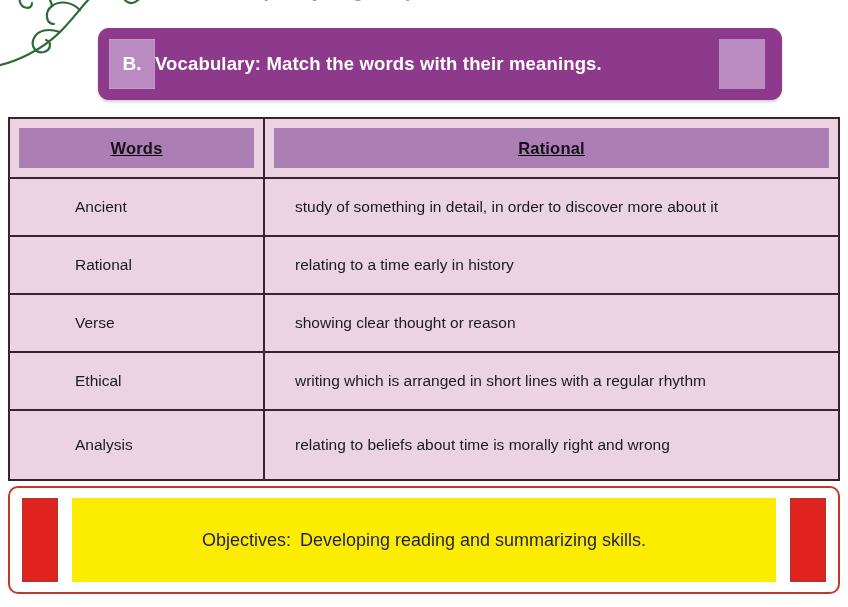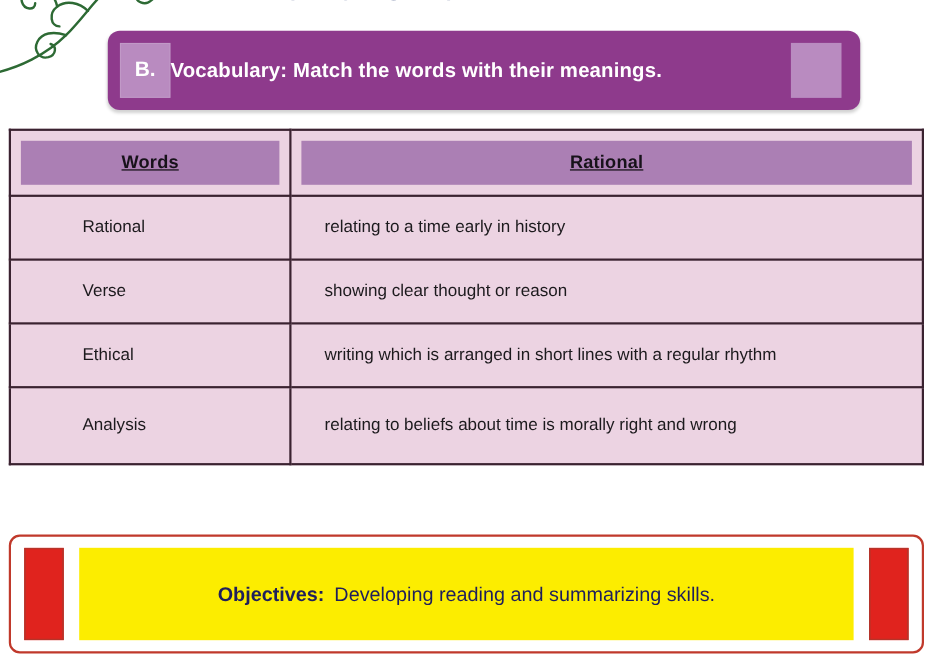--- a/index.html
+++ b/index.html
@@ -162,21 +162,21 @@
     display: flex;
     align-items: center;
     justify-content: center;
   }
   #objectives-line {
     font-size: 18px;
     color: #1f1f5c;
     white-space: nowrap;
   }
   #objectives-label {
-    font-weight: bold;
+    font-weight: normal;
     color: #1f1f5c;
     margin-right: 9px;
   }
 </style>
 </head>
 <body>
 
 <div id="clipped-top-strip">
   <span class="clip-text">stories and the poetry of great poets</span>
 </div>
@@ -218,20 +218,28 @@
         <div class="header-chip">Words</div>
       </th>
       <th class="header-cell">
         <div class="header-chip">Rational</div>
       </th>
     </tr>
   </thead>
   <tbody>
     <tr>
       <td class="body-cell">
+        <div class="word-text">Ancient</div>
+      </td>
+      <td class="body-cell">
+        <div class="meaning-text">study of something in detail, in order to discover more about it</div>
+      </td>
+    </tr>
+    <tr>
+      <td class="body-cell">
         <div class="word-text">Rational</div>
       </td>
       <td class="body-cell">
         <div class="meaning-text">relating to a time early in history</div>
       </td>
     </tr>
     <tr>
       <td class="body-cell">
         <div class="word-text">Verse</div>
       </td>

